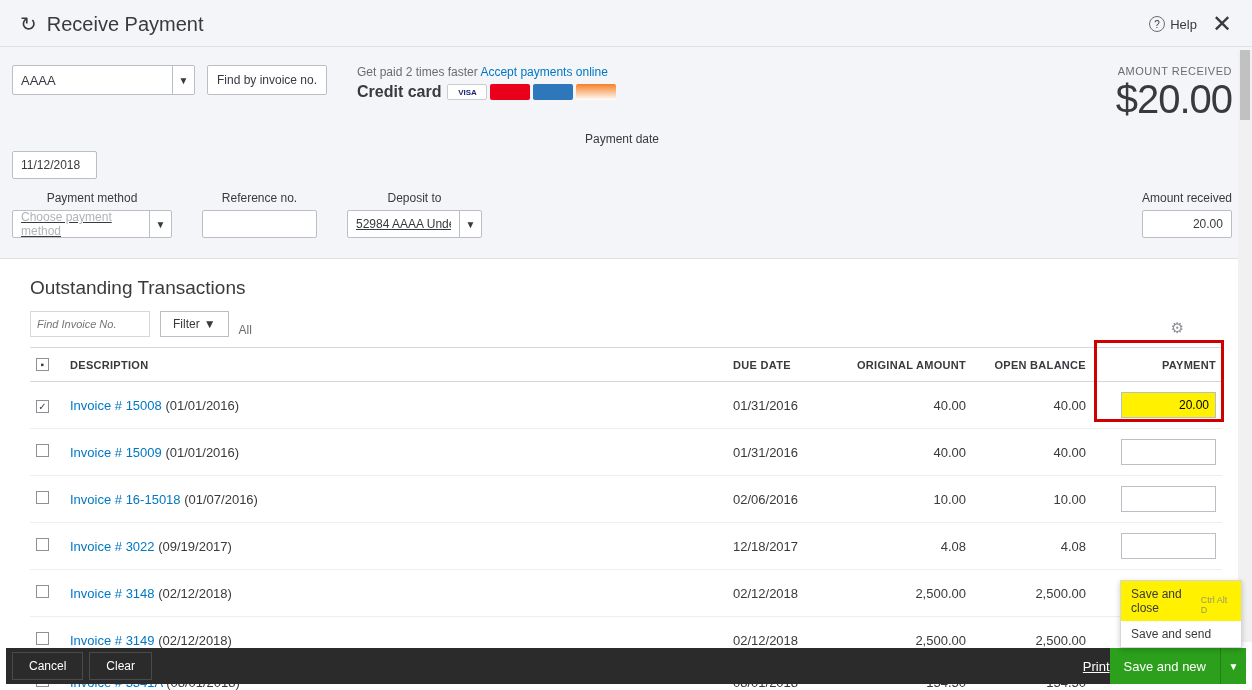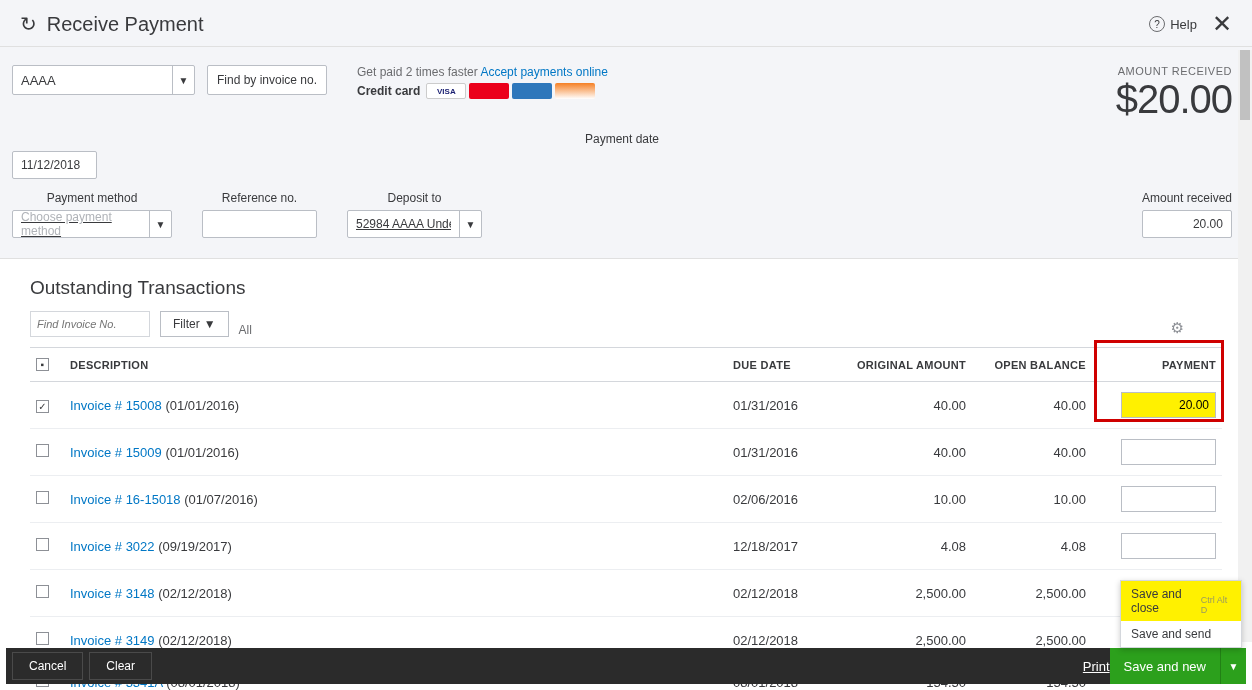--- a/index.html
+++ b/index.html
@@ -95,21 +95,21 @@
     justify-content: center;
     font-size: 12px;
   }
   .pay-info {
     margin-left: 30px;
     font-size: 12px;
   }
   .pay-fast { color: #6b6c6f; }
   .pay-link { color: #0077c5; text-decoration: none; }
   .cc-row { display: flex; align-items: center; margin-top: 4px; }
-  .cc-label { font-size: 12px; color: #393a3d; font-weight: 600; margin-right: 6px; }
+  .cc-label { font-size: 16px; color: #393a3d; font-weight: 600; margin-right: 6px; }
   .cc-badge {
     width: 40px; height: 16px; border-radius: 2px; margin-right: 3px;
     display: inline-flex; align-items: center; justify-content: center;
     font-size: 8px; font-weight: bold; color: #fff;
   }
   .visa { background:#fff; color:#1a1f71; border:1px solid #ccc; }
   .mc   { background:#eb001b; }
   .amex { background:#2e77bb; }
   .disc { background:linear-gradient(#f58025,#fff); }
   .amount-block { margin-left: auto; text-align: right; }

